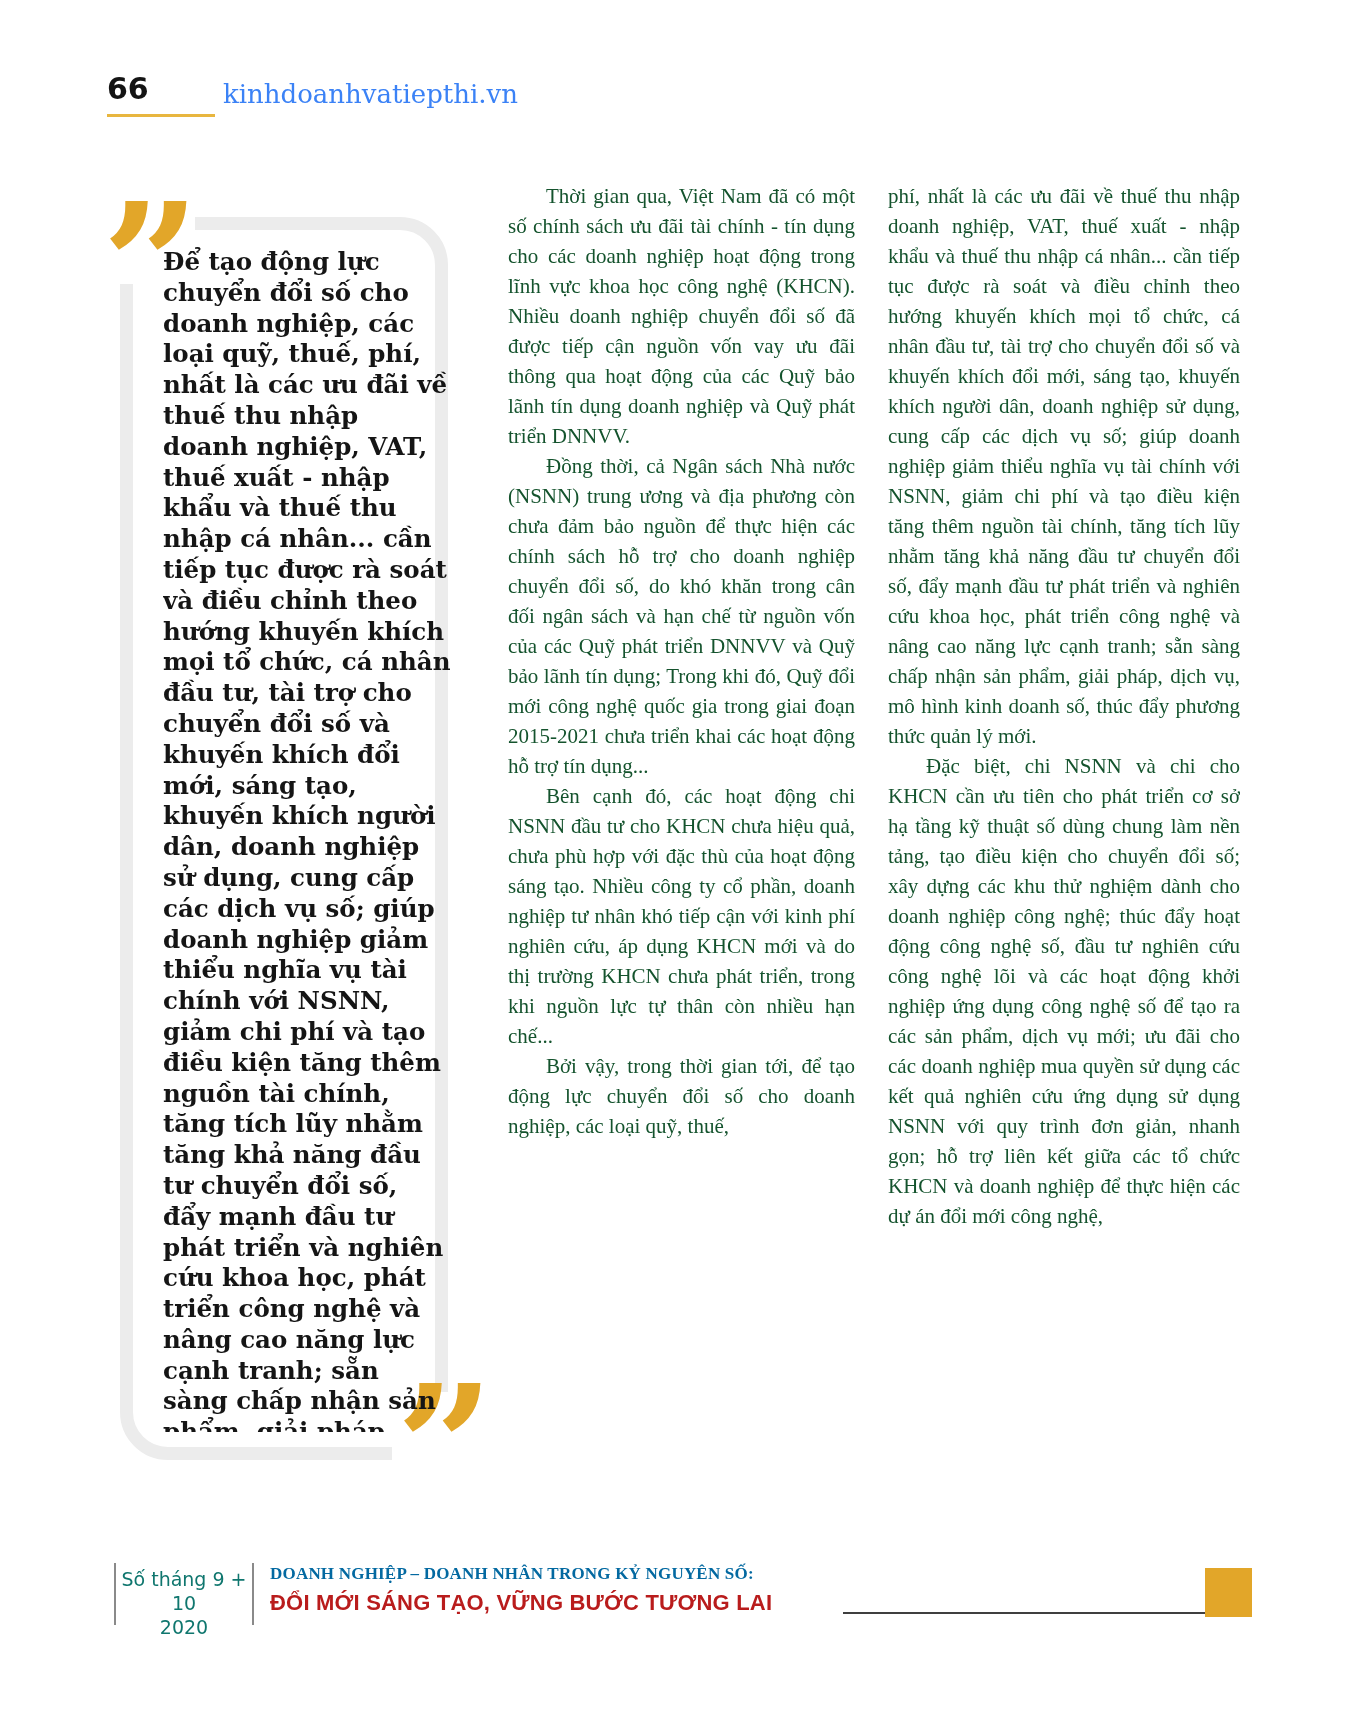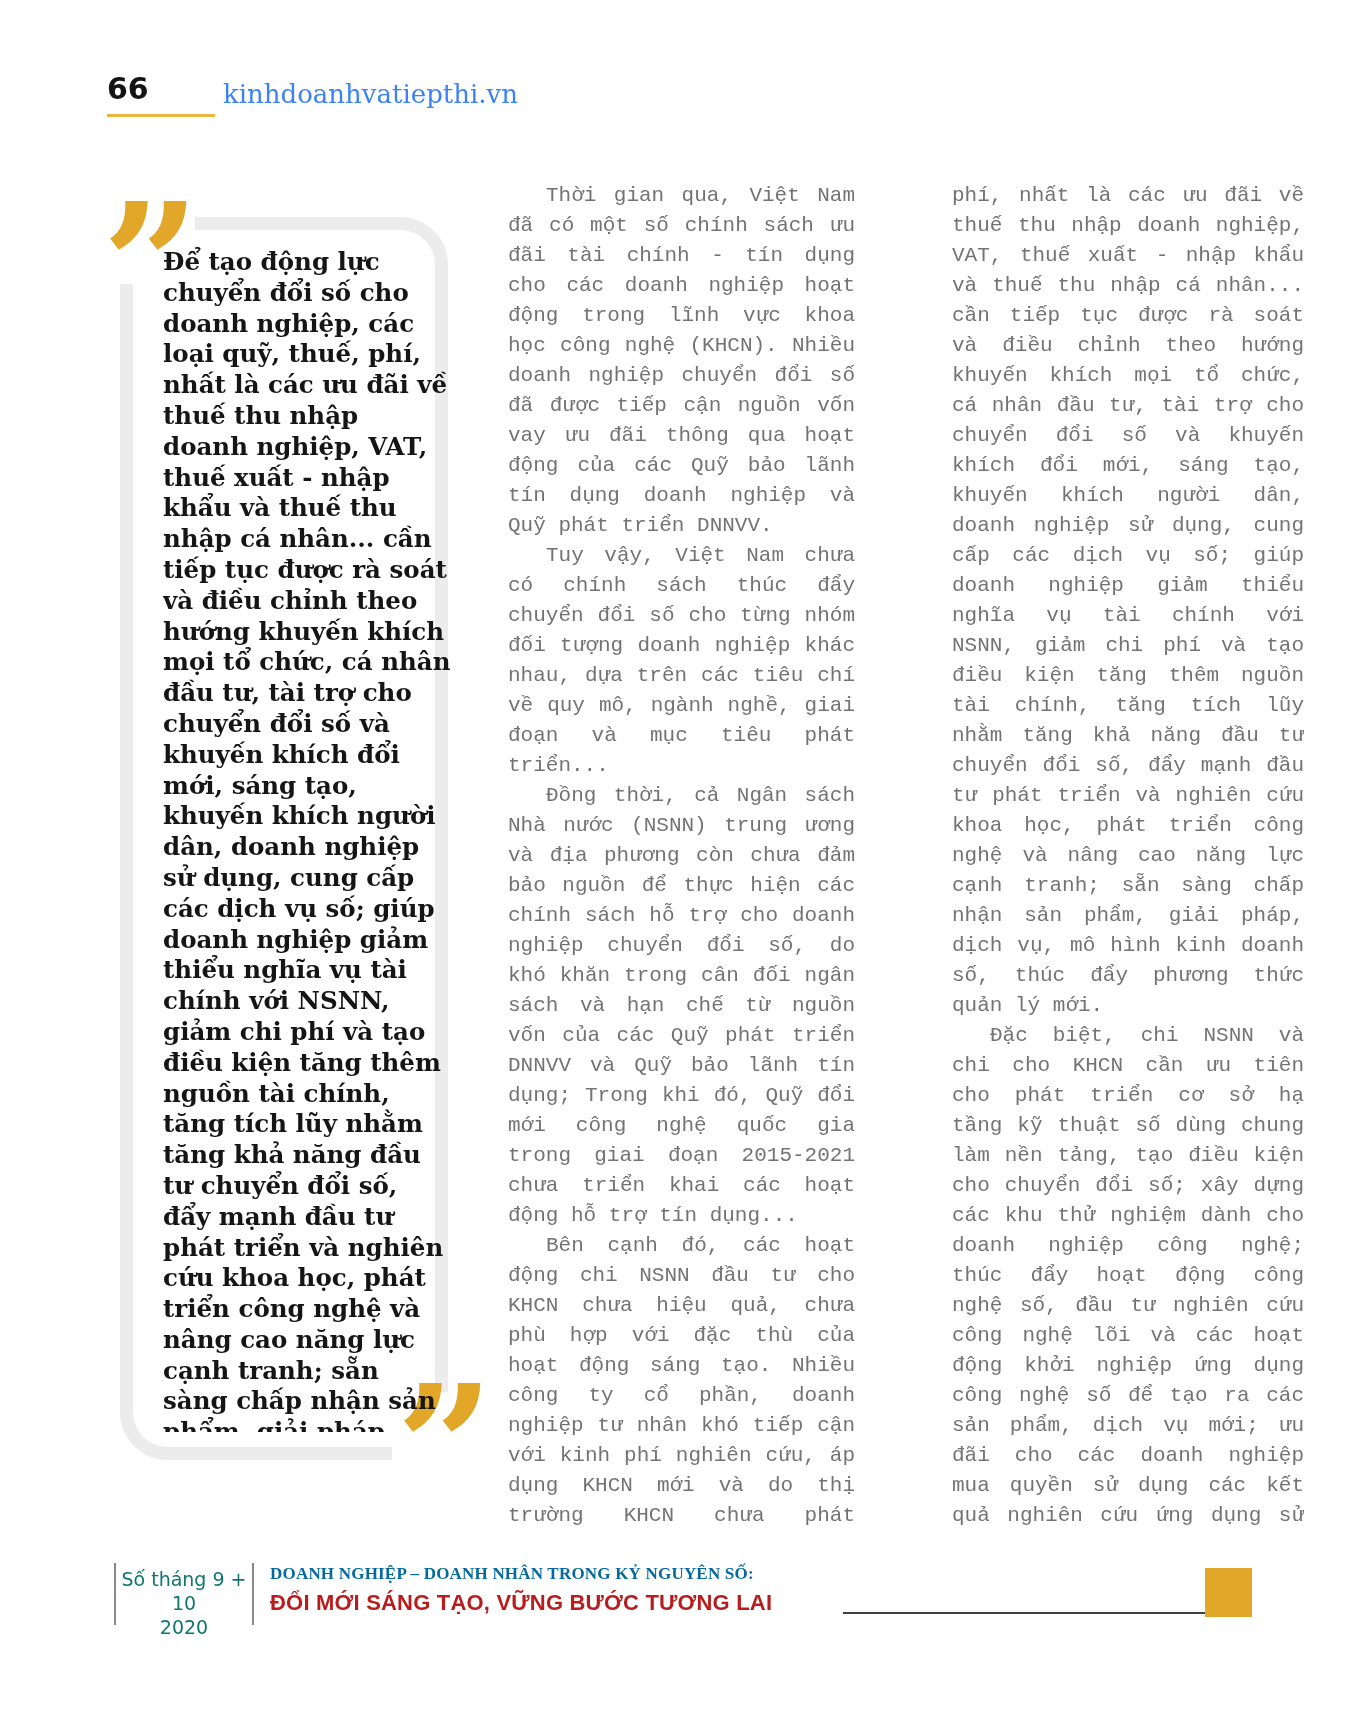--- a/index.html
+++ b/index.html
@@ -45,28 +45,28 @@
   .quote-text{
     position:absolute;left:163px;top:247px;width:288px;
     max-height:1185px;overflow:hidden;
     font-family:"DejaVu Serif",serif;font-weight:bold;
     font-size:24.5px;line-height:30.8px;color:#151515;
     text-align:left;
   }
   
   .col{
     position:absolute;top:181px;
-    font-family:Liberation Mono, monospace;
-    font-size:21px;line-height:30px;color:#737373;
+    font-family:Liberation Serif, serif;
+    font-size:21px;line-height:30px;color:#14532d;
     text-align:justify;
     max-height:1352px;overflow:hidden;
   }
   .col p{margin:0;text-indent:38px;}
   .col-middle{left:508px;width:347px;}
-  .col-right{left:952px;width:352px;}
+  .col-right{left:888px;width:352px;}
   .col-right p:first-child{text-indent:0;}
   
   .footer-bar{
     position:absolute;width:2px;height:62px;top:1563px;background:#8A8A8A;
   }
   .footer-bar.b1{left:114px;}
   .footer-bar.b2{left:252px;}
   .issue{
     position:absolute;left:118px;top:1567px;width:132px;
     font-family:"DejaVu Sans",sans-serif;
@@ -103,21 +103,20 @@
 
   <div class="quote-frame"></div>
   <div class="patch patch-top"></div>
   <div class="patch patch-bottom"></div>
   <div class="quote-mark open">”</div>
   <div class="quote-mark close">”</div>
   <div class="quote-text">Để tạo động lực chuyển đổi số cho doanh nghiệp, các loại quỹ, thuế, phí, nhất là các ưu đãi về thuế thu nhập doanh nghiệp, VAT, thuế xuất - nhập khẩu và thuế thu nhập cá nhân... cần tiếp tục được rà soát và điều chỉnh theo hướng khuyến khích mọi tổ chức, cá nhân đầu tư, tài trợ cho chuyển đổi số và khuyến khích đổi mới, sáng tạo, khuyến khích người dân, doanh nghiệp sử dụng, cung cấp các dịch vụ số; giúp doanh nghiệp giảm thiểu nghĩa vụ tài chính với NSNN, giảm chi phí và tạo điều kiện tăng thêm nguồn tài chính, tăng tích lũy nhằm tăng khả năng đầu tư chuyển đổi số, đẩy mạnh đầu tư phát triển và nghiên cứu khoa học, phát triển công nghệ và nâng cao năng lực cạnh tranh; sẵn sàng chấp nhận sản phẩm, giải pháp, dịch vụ, mô hình kinh doanh số, thúc đẩy phương thức quản lý mới.</div>
 
   <div class="col col-middle">
     <p>Thời gian qua, Việt Nam đã có một số chính sách ưu đãi tài chính - tín dụng cho các doanh nghiệp hoạt động trong lĩnh vực khoa học công nghệ (KHCN). Nhiều doanh nghiệp chuyển đổi số đã được tiếp cận nguồn vốn vay ưu đãi thông qua hoạt động của các Quỹ bảo lãnh tín dụng doanh nghiệp và Quỹ phát triển DNNVV.</p>
-    <p>Tuy vậy, Việt Nam chưa có chính sách thúc đẩy chuyển đổi số cho từng nhóm đối tượng doanh nghiệp khác nhau, dựa trên các tiêu chí về quy mô, ngành nghề, giai đoạn và mục tiêu phát triển...</p>
     <p>Đồng thời, cả Ngân sách Nhà nước (NSNN) trung ương và địa phương còn chưa đảm bảo nguồn để thực hiện các chính sách hỗ trợ cho doanh nghiệp chuyển đổi số, do khó khăn trong cân đối ngân sách và hạn chế từ nguồn vốn của các Quỹ phát triển DNNVV và Quỹ bảo lãnh tín dụng; Trong khi đó, Quỹ đổi mới công nghệ quốc gia trong giai đoạn 2015-2021 chưa triển khai các hoạt động hỗ trợ tín dụng...</p>
     <p>Bên cạnh đó, các hoạt động chi NSNN đầu tư cho KHCN chưa hiệu quả, chưa phù hợp với đặc thù của hoạt động sáng tạo. Nhiều công ty cổ phần, doanh nghiệp tư nhân khó tiếp cận với kinh phí nghiên cứu, áp dụng KHCN mới và do thị trường KHCN chưa phát triển, trong khi nguồn lực tự thân còn nhiều hạn chế...</p>
     <p>Bởi vậy, trong thời gian tới, để tạo động lực chuyển đổi số cho doanh nghiệp, các loại quỹ, thuế,</p>
   </div>
 
   <div class="col col-right">
     <p>phí, nhất là các ưu đãi về thuế thu nhập doanh nghiệp, VAT, thuế xuất - nhập khẩu và thuế thu nhập cá nhân... cần tiếp tục được rà soát và điều chỉnh theo hướng khuyến khích mọi tổ chức, cá nhân đầu tư, tài trợ cho chuyển đổi số và khuyến khích đổi mới, sáng tạo, khuyến khích người dân, doanh nghiệp sử dụng, cung cấp các dịch vụ số; giúp doanh nghiệp giảm thiểu nghĩa vụ tài chính với NSNN, giảm chi phí và tạo điều kiện tăng thêm nguồn tài chính, tăng tích lũy nhằm tăng khả năng đầu tư chuyển đổi số, đẩy mạnh đầu tư phát triển và nghiên cứu khoa học, phát triển công nghệ và nâng cao năng lực cạnh tranh; sẵn sàng chấp nhận sản phẩm, giải pháp, dịch vụ, mô hình kinh doanh số, thúc đẩy phương thức quản lý mới.</p>
     <p>Đặc biệt, chi NSNN và chi cho KHCN cần ưu tiên cho phát triển cơ sở hạ tầng kỹ thuật số dùng chung làm nền tảng, tạo điều kiện cho chuyển đổi số; xây dựng các khu thử nghiệm dành cho doanh nghiệp công nghệ; thúc đẩy hoạt động công nghệ số, đầu tư nghiên cứu công nghệ lõi và các hoạt động khởi nghiệp ứng dụng công nghệ số để tạo ra các sản phẩm, dịch vụ mới; ưu đãi cho các doanh nghiệp mua quyền sử dụng các kết quả nghiên cứu ứng dụng sử dụng NSNN với quy trình đơn giản, nhanh gọn; hỗ trợ liên kết giữa các tổ chức KHCN và doanh nghiệp để thực hiện các dự án đổi mới công nghệ,</p>
   </div>
 

